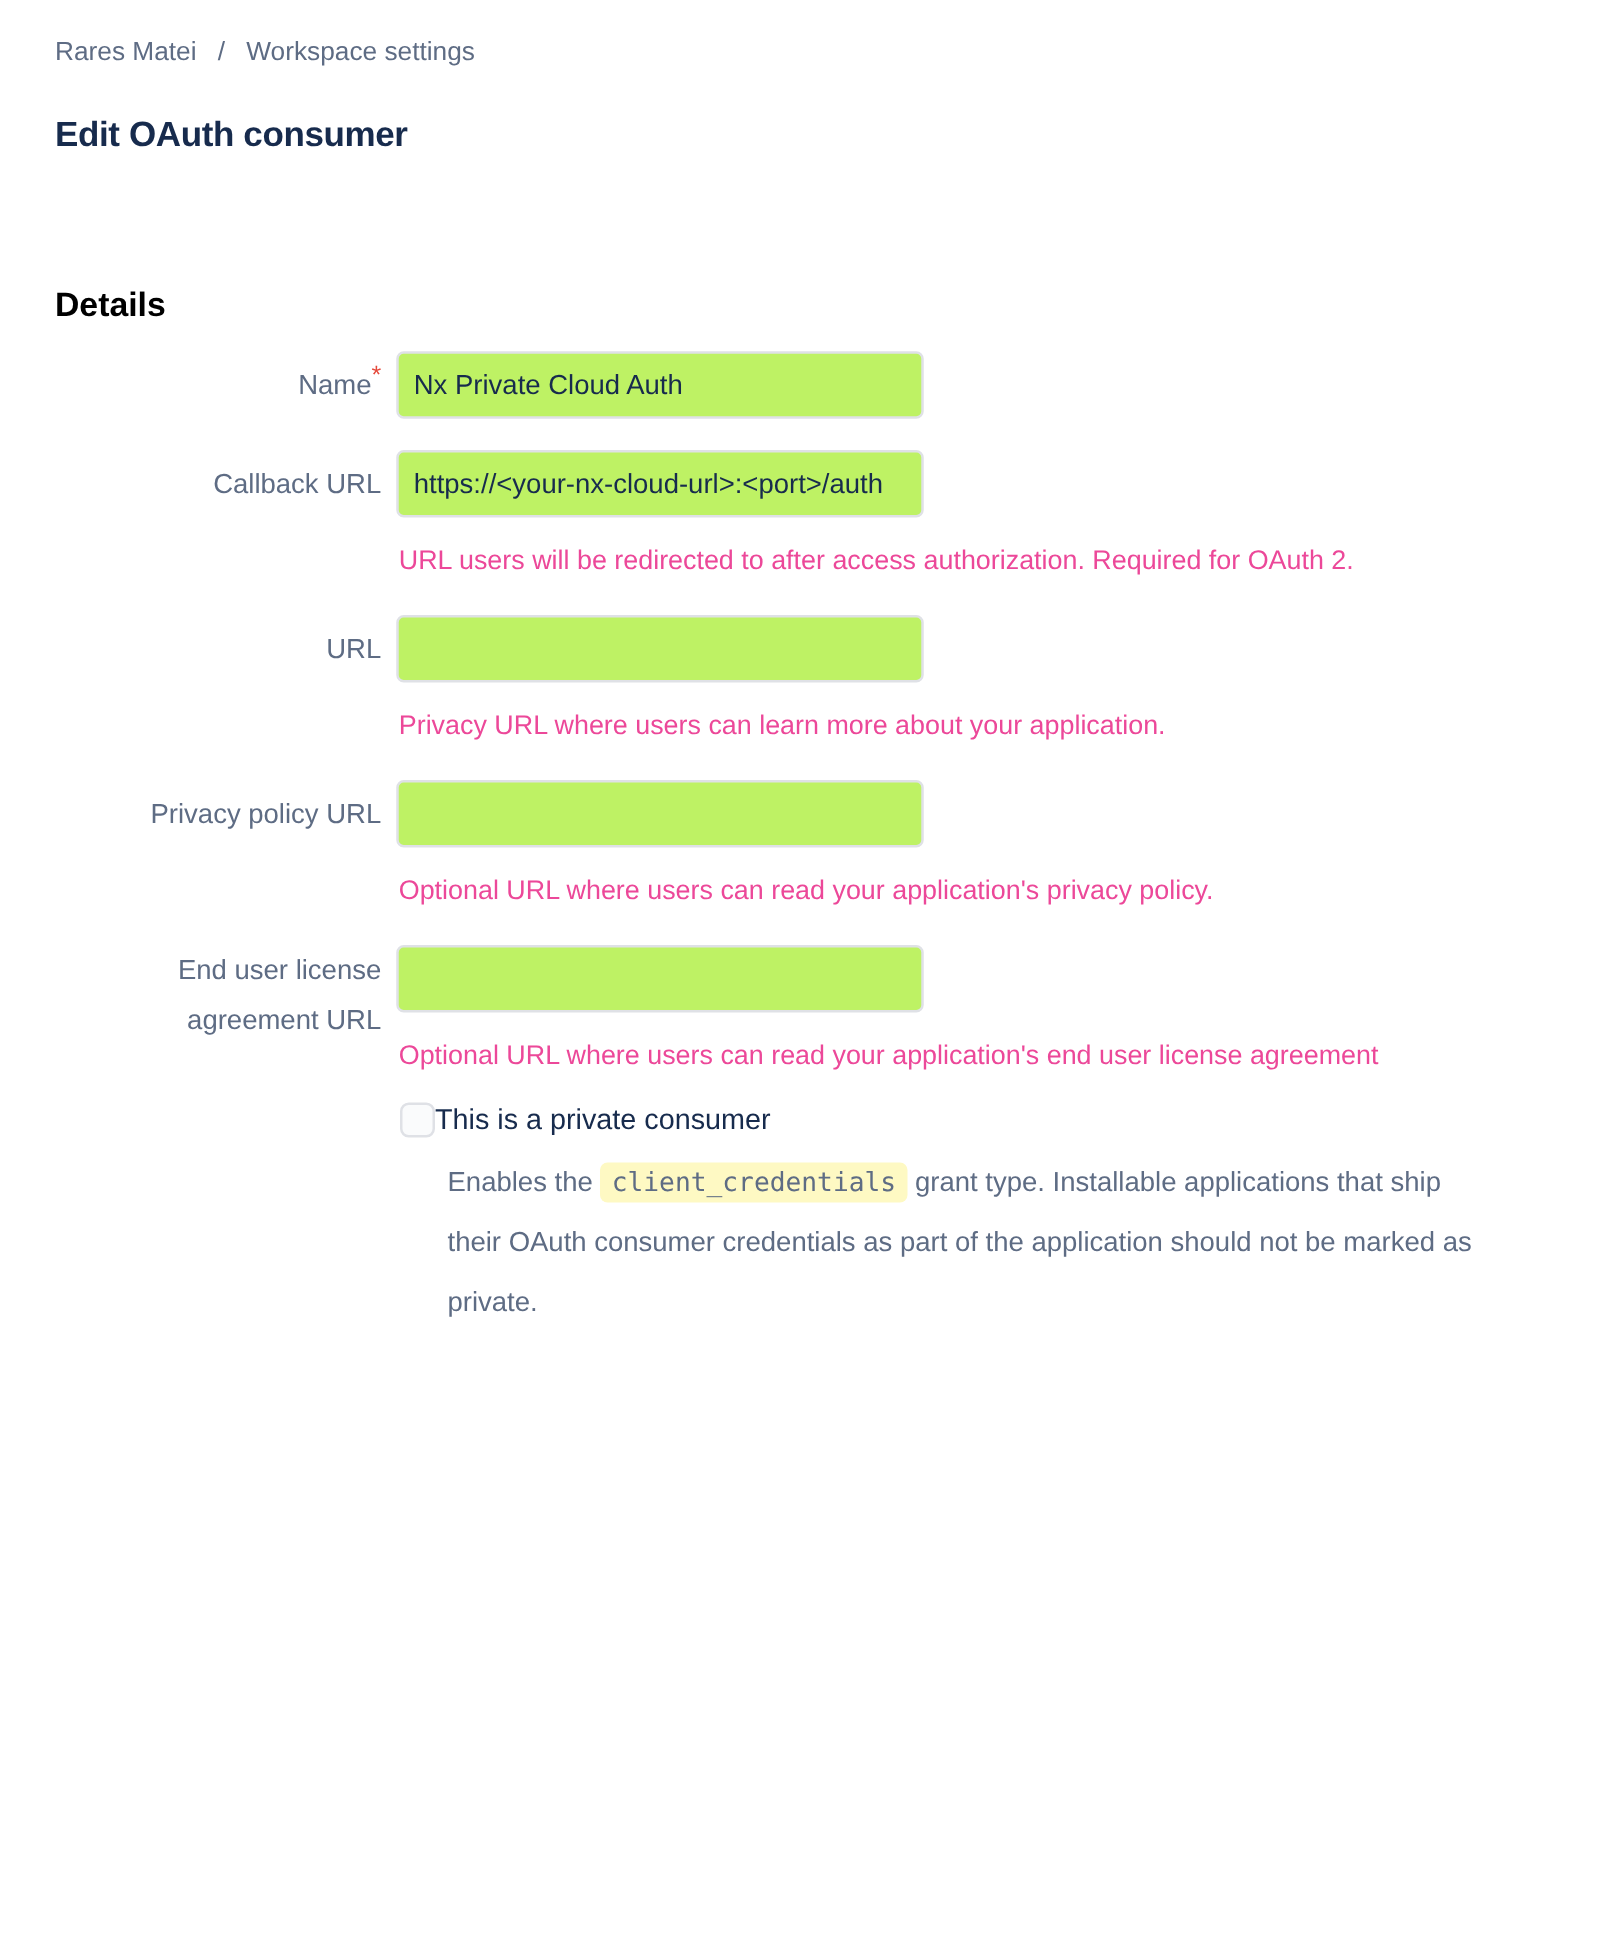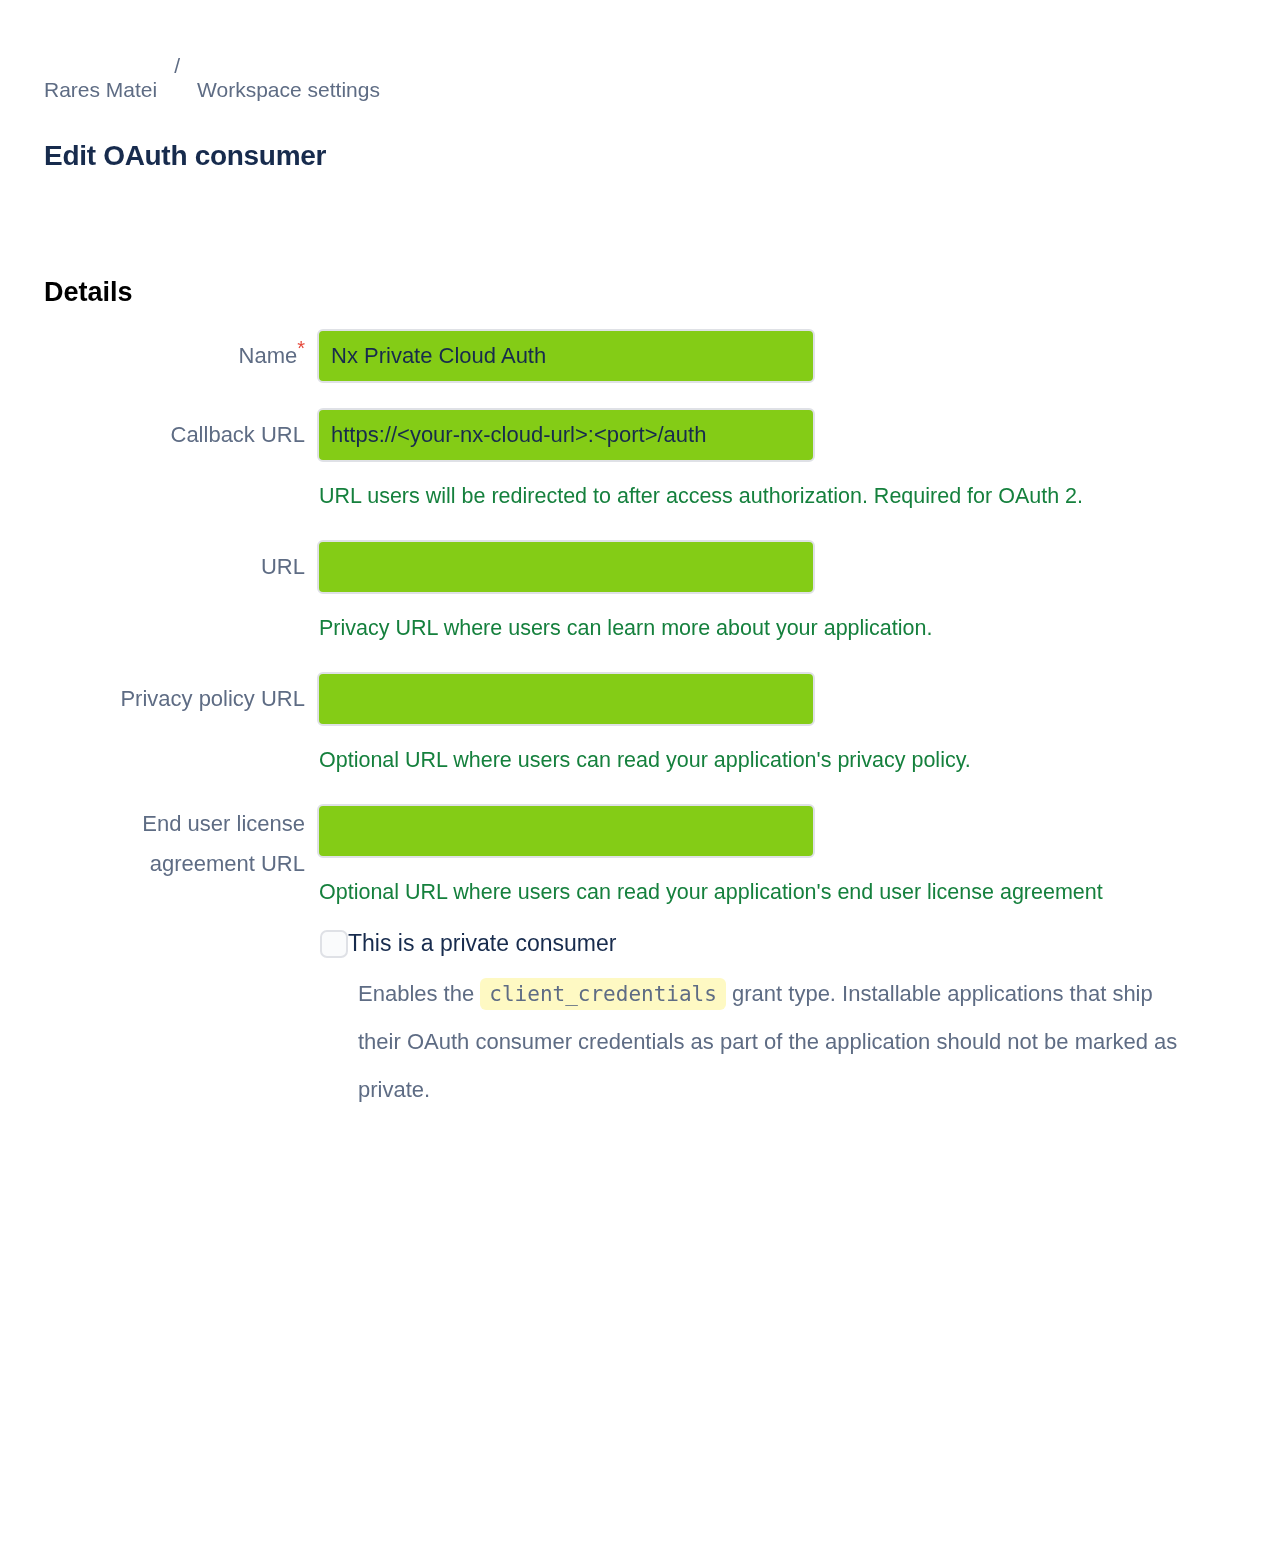--- a/index.html
+++ b/index.html
@@ -6,21 +6,21 @@
   html, body { margin: 0; padding: 0; background: #ffffff; }
   body {
     font-family: "Liberation Sans", sans-serif;
     color: #172B4D;
     width: 1278px;
   }
   .page { padding: 30px 44px 40px 44px; }
 
   
   .breadcrumb { font-size: 21px; color: #5E6C84; display: flex; align-items: center; }
-  .breadcrumb a { color: #5E6C84; text-decoration: none; cursor: pointer; margin-top: 48px; }
+  .breadcrumb a { color: #5E6C84; text-decoration: none; cursor: pointer; }
   .breadcrumb .sep { margin: 0 17px; }
 
   
   h1.page-title {
     margin: 39px 0 0 0;
     font-size: 28px;
     line-height: 1.1;
     font-weight: 700;
     color: #172B4D;
     letter-spacing: -0.3px;
@@ -46,23 +46,23 @@
     line-height: 40px;
     display: flex;
     flex-direction: column;
     justify-content: center;
     min-height: 54px;
   }
   .row-desc .field-label { justify-content: flex-start; min-height: 0; padding-top: 10px; }
   .req { color: #E5493B; vertical-align: top; font-size: 20px; line-height: 1; position: relative; top: 2px; }
 
   .text-input {
-    width: 498px;
+    width: 422px;
     height: 54px;
-    background: #84cc16;
+    background: #bef264;
     border: 2px solid #DFE1E6;
     border-radius: 6px;
     padding: 0 12px;
     font-family: "Liberation Sans", sans-serif;
     font-size: 22px;
     color: #172B4D;
     outline: none;
   }
   .textarea-wrap { position: relative; width: 498px; }
   textarea.text-area {
@@ -78,21 +78,21 @@
     resize: none;
     outline: none;
     display: block;
   }
   .resize-handle { position: absolute; right: 6px; bottom: 8px; pointer-events: none; }
 
   .helper {
     margin: 23px 0 0 2px;
     font-size: 21.5px;
     line-height: 23px;
-    color: #15803d;
+    color: #ec4899;
     white-space: nowrap;
   }
 
   .row-name { margin-top: 21px; margin-bottom: 25px; }
   .row-desc { margin-bottom: 32px; }
   .row-input-helper { margin-bottom: 32px; }
   .row-eula { margin-bottom: 26px; }
 
   
   .row-private { margin-bottom: 0; }

